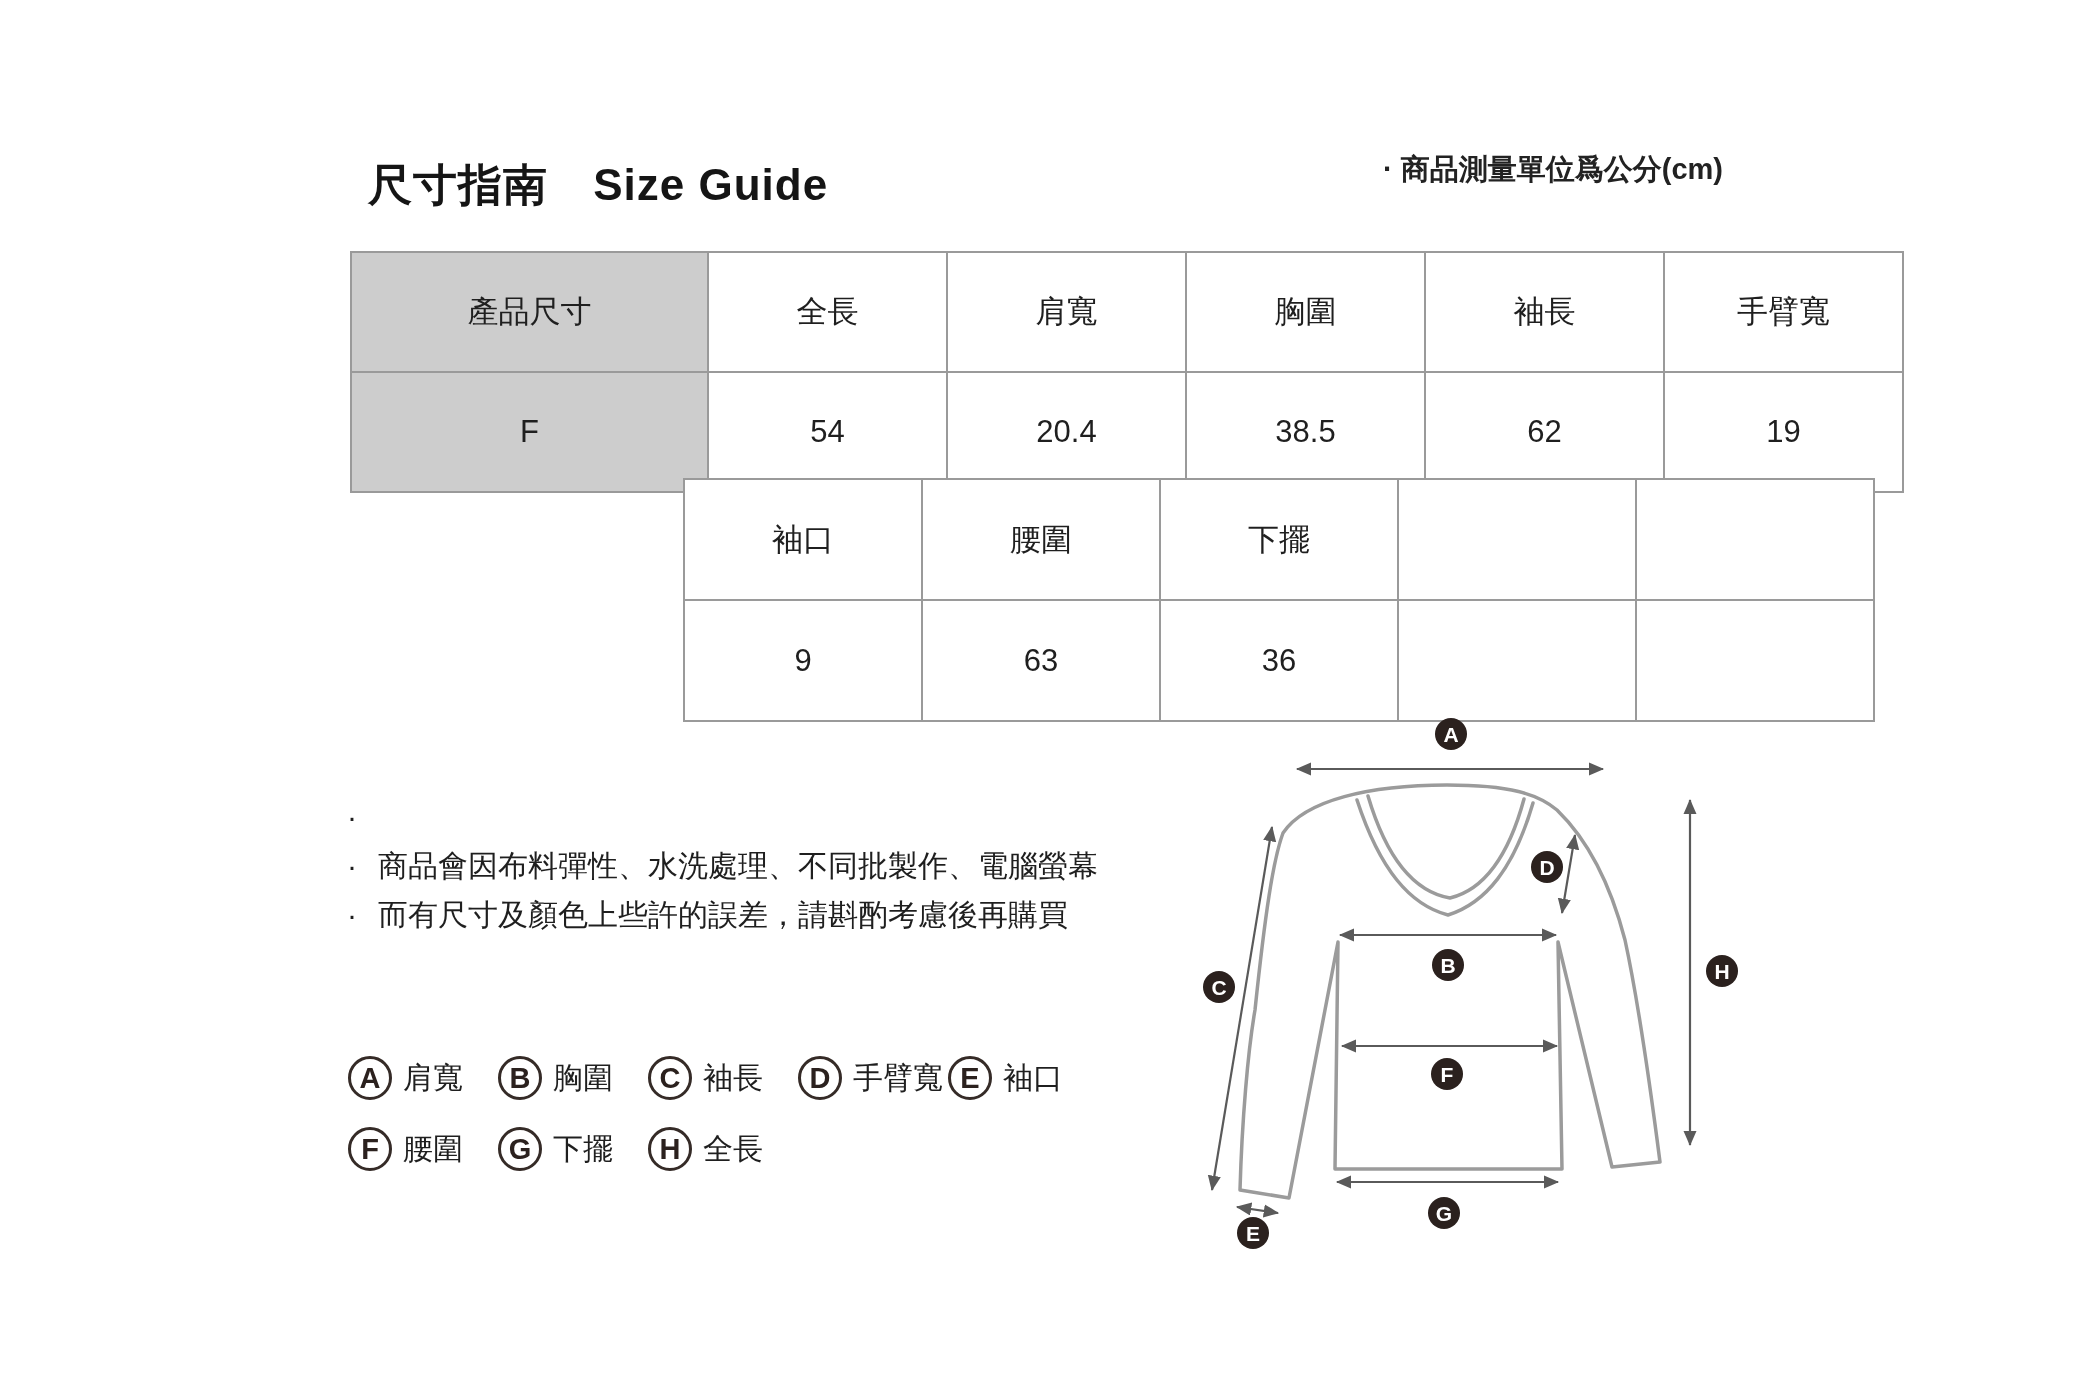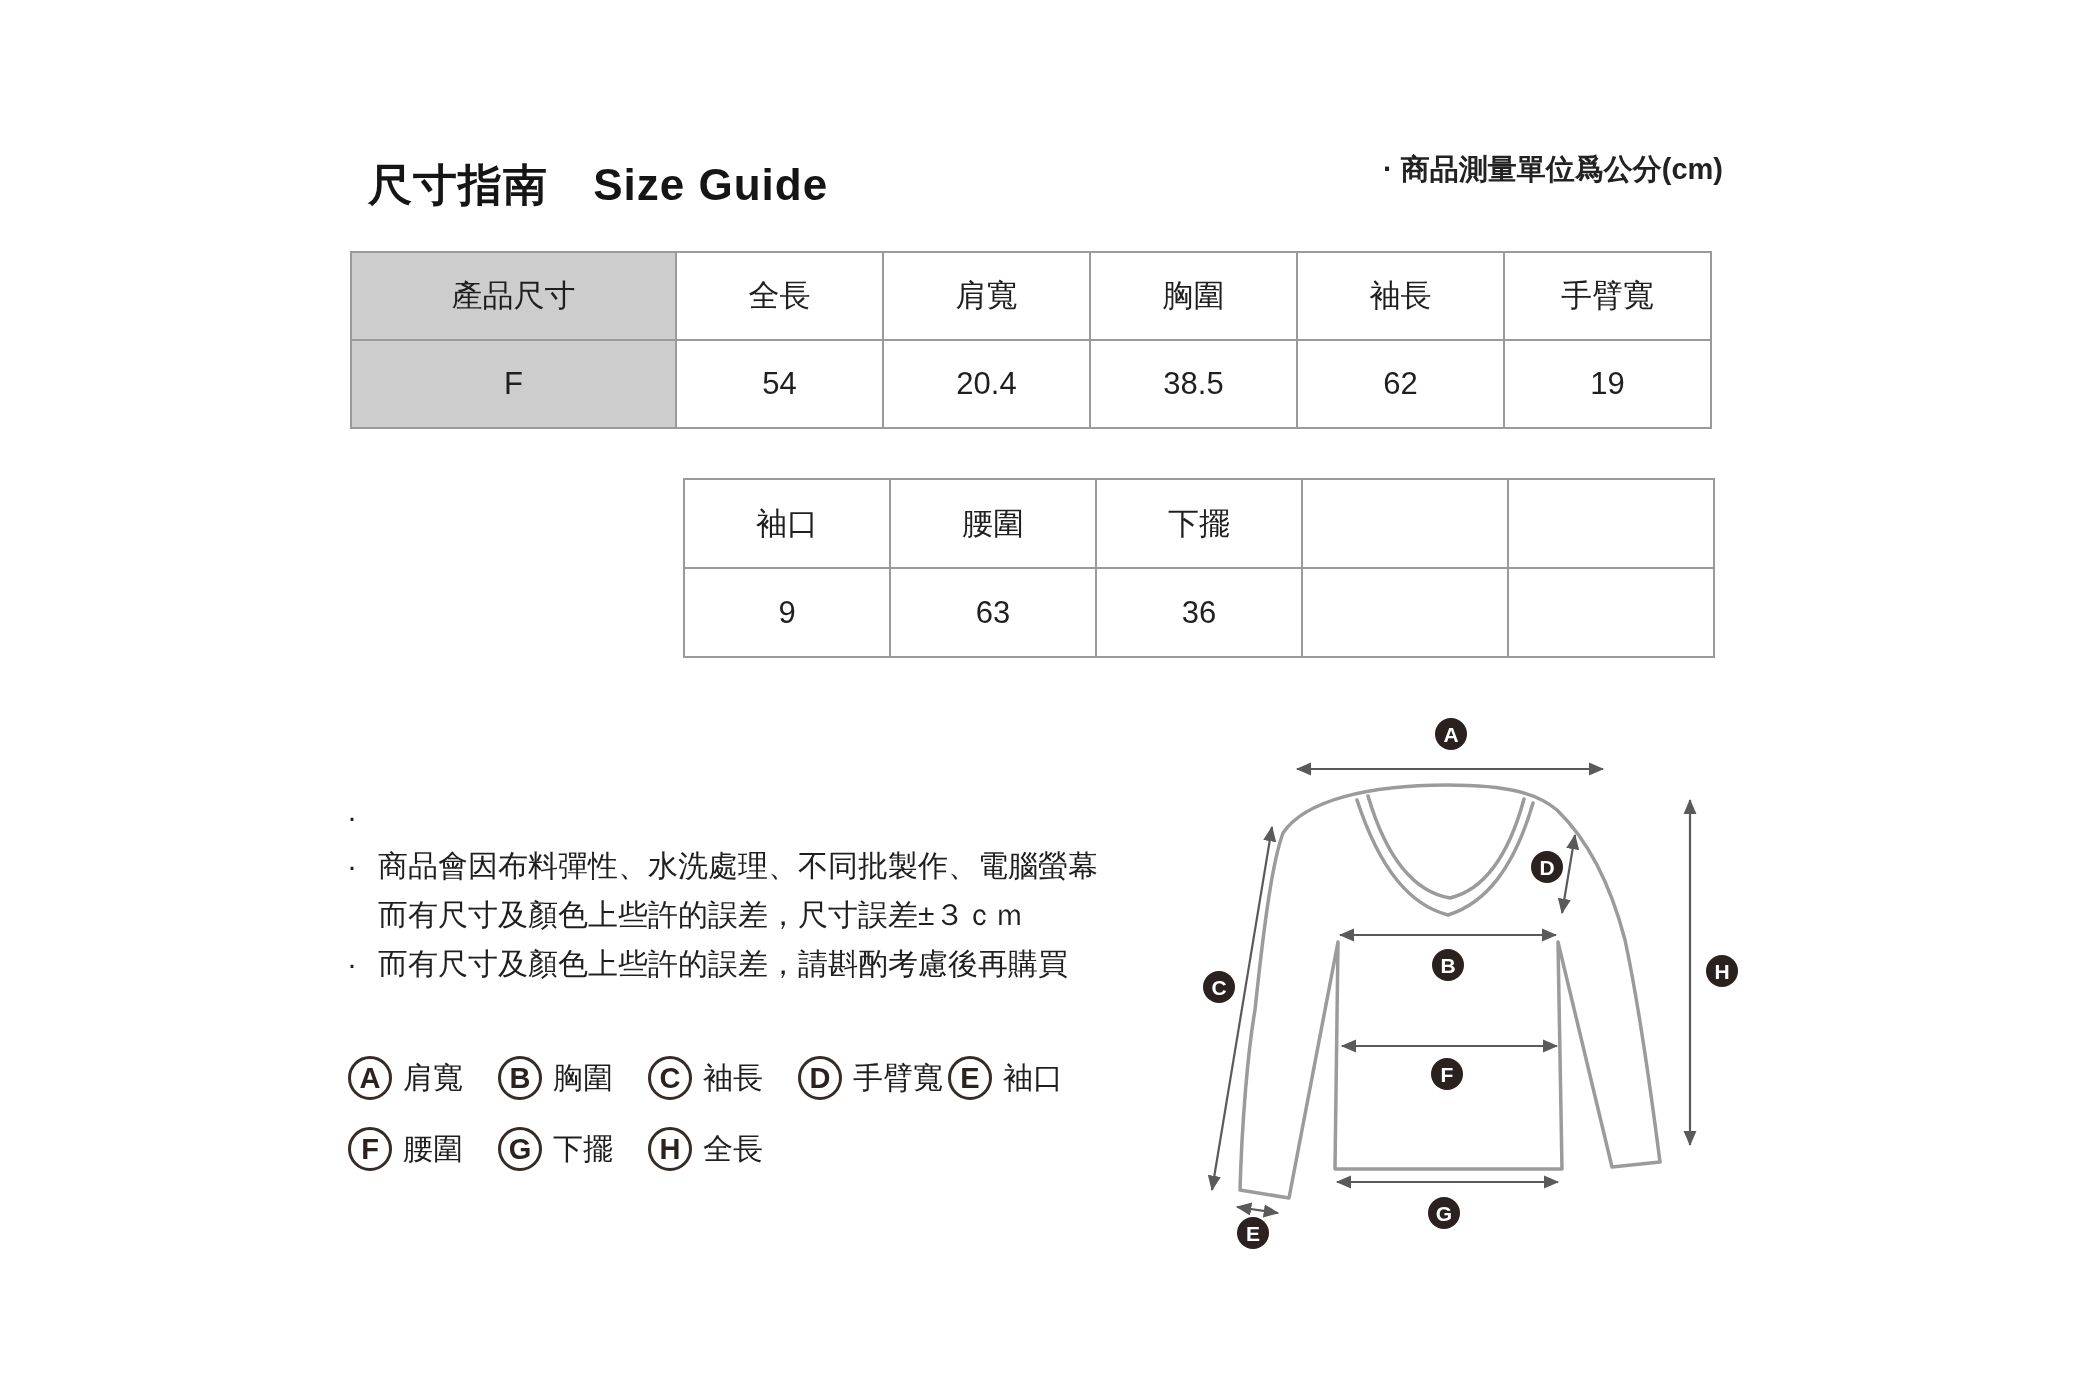--- a/index.html
+++ b/index.html
@@ -8,21 +8,21 @@
     font-family:"Liberation Sans","DejaVu Sans",sans-serif;color:#1f1f1f;
   }
   
   .title{position:absolute;left:350px;top:138px;margin:18px;font-size:44px;font-weight:600;
          letter-spacing:1px;color:#151515;white-space:nowrap;}
   .title .en{margin-left:32px;font-weight:600;}
   .unit-note{position:absolute;right:361px;top:150px;font-size:29px;color:#222;white-space:nowrap;font-weight:bold;}
   
   table.sg{position:absolute;border-collapse:collapse;table-layout:fixed;background:#fff;}
   table.sg th,table.sg td{border:2px solid #9a9a9a;font-weight:normal;font-size:31px;
-        text-align:center;vertical-align:middle;padding:0;color:#1f1f1f;}
+        text-align:center;vertical-align:middle;padding:16px;color:#1f1f1f;}
   table.size-table{left:350px;top:251px;}
   table.size-table th,table.size-table td{height:86px;}
   table.size-table .c0{width:323px;background:#cdcdcd;}
   table.size-table .c{width:205px;}
   table.detail-table{left:683px;top:478px;}
   table.detail-table th,table.detail-table td{height:87px;width:204px;}
   
   .specs{position:absolute;left:350px;top:473px;font-size:30px;line-height:48px;white-space:nowrap;}
   
   .notes{position:absolute;left:347px;top:792px;font-size:30px;line-height:49px;}
@@ -98,24 +98,20 @@
   </tbody>
     </table>
 
   <div class="notes">
     <div class="note-line">
       <span class="bullet">·</span>
     </div>
     <div class="note-line">
       <span class="bullet">·</span>
       <span>商品會因布料彈性、水洗處理、不同批製作、電腦螢幕</span>
-    </div>
-    <div class="note-line">
-      <span class="bullet"></span>
-      <span>而有尺寸及顏色上些許的誤差，尺寸誤差±３ｃｍ</span>
     </div>
     <div class="note-line">
       <span class="bullet">·</span>
       <span>而有尺寸及顏色上些許的誤差，請斟酌考慮後再購買</span>
     </div>
   </div>
 
   <div class="legend-row r1">
     <div class="legend-item">
       <span class="lcircle">

